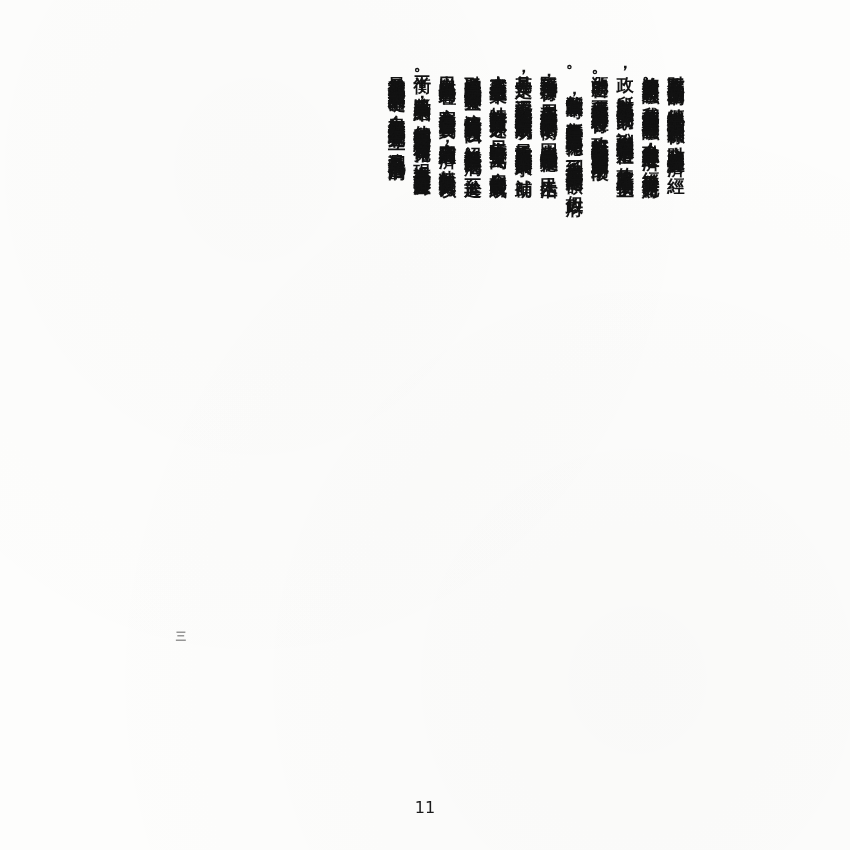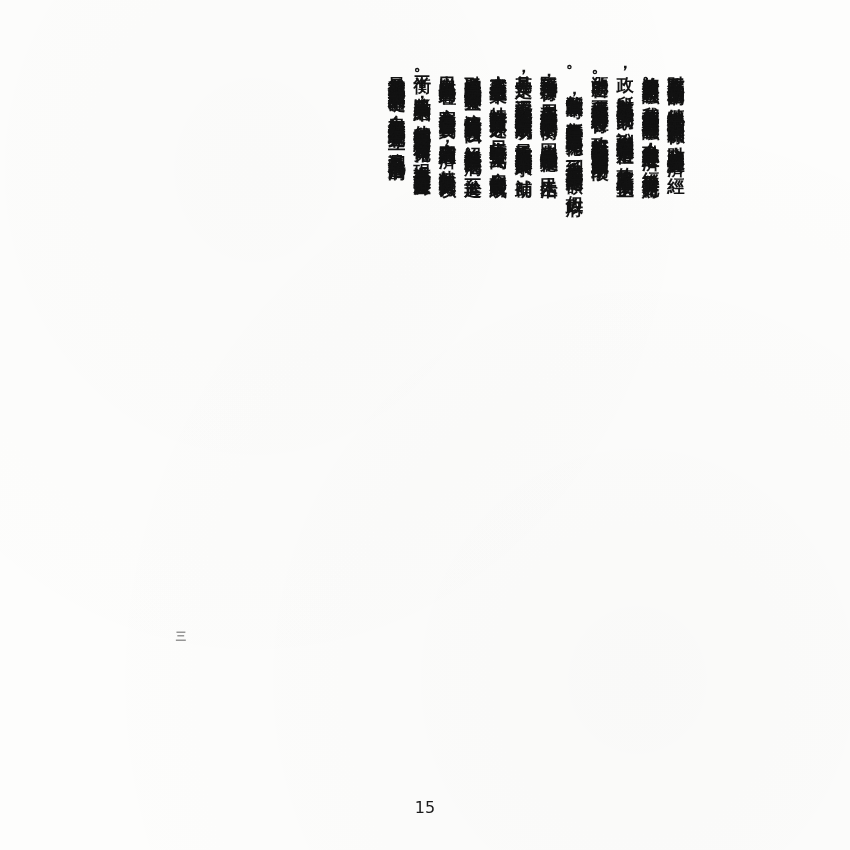--- a/index.html
+++ b/index.html
@@ -100,14 +100,14 @@
     <div class="col">甚見安定，還不能不歸功於嚴格管理發行政策的成功。最近政府因為應各方面的要求，補助</div>
     <div class="col bold">本省農工礦生產事業，特於新台幣發行限額之外，另行臨時發行五千萬元，全部用於收購或</div>
     <div class="col">融通農產品工業品礦产品等資金。這部份通貨隨時可以收回，絕無濫件發行的毛病。至於進</div>
     <div class="col">出口貿易與外匯的管理，完全為着促進進出口貿易，安定省內的經濟，使對外貿易收支得以</div>
     <div class="col">平衡。獎勵出口的結果，使我們外匯頭寸已經有了相當寬裕，現在還有力量舉辦普通外匯。</div>
     <div class="col bold">最後我們為着奠定自治事業的基礎，自本年度起把鄉鎮財政完全獨立，這是配合地方自治的</div>
   </div>
 
   <div class="side-marker">三</div>
 
-  <div class="page-number">15</div>
+  <div class="page-number">11</div>
 </div>
 
 </body></html>

